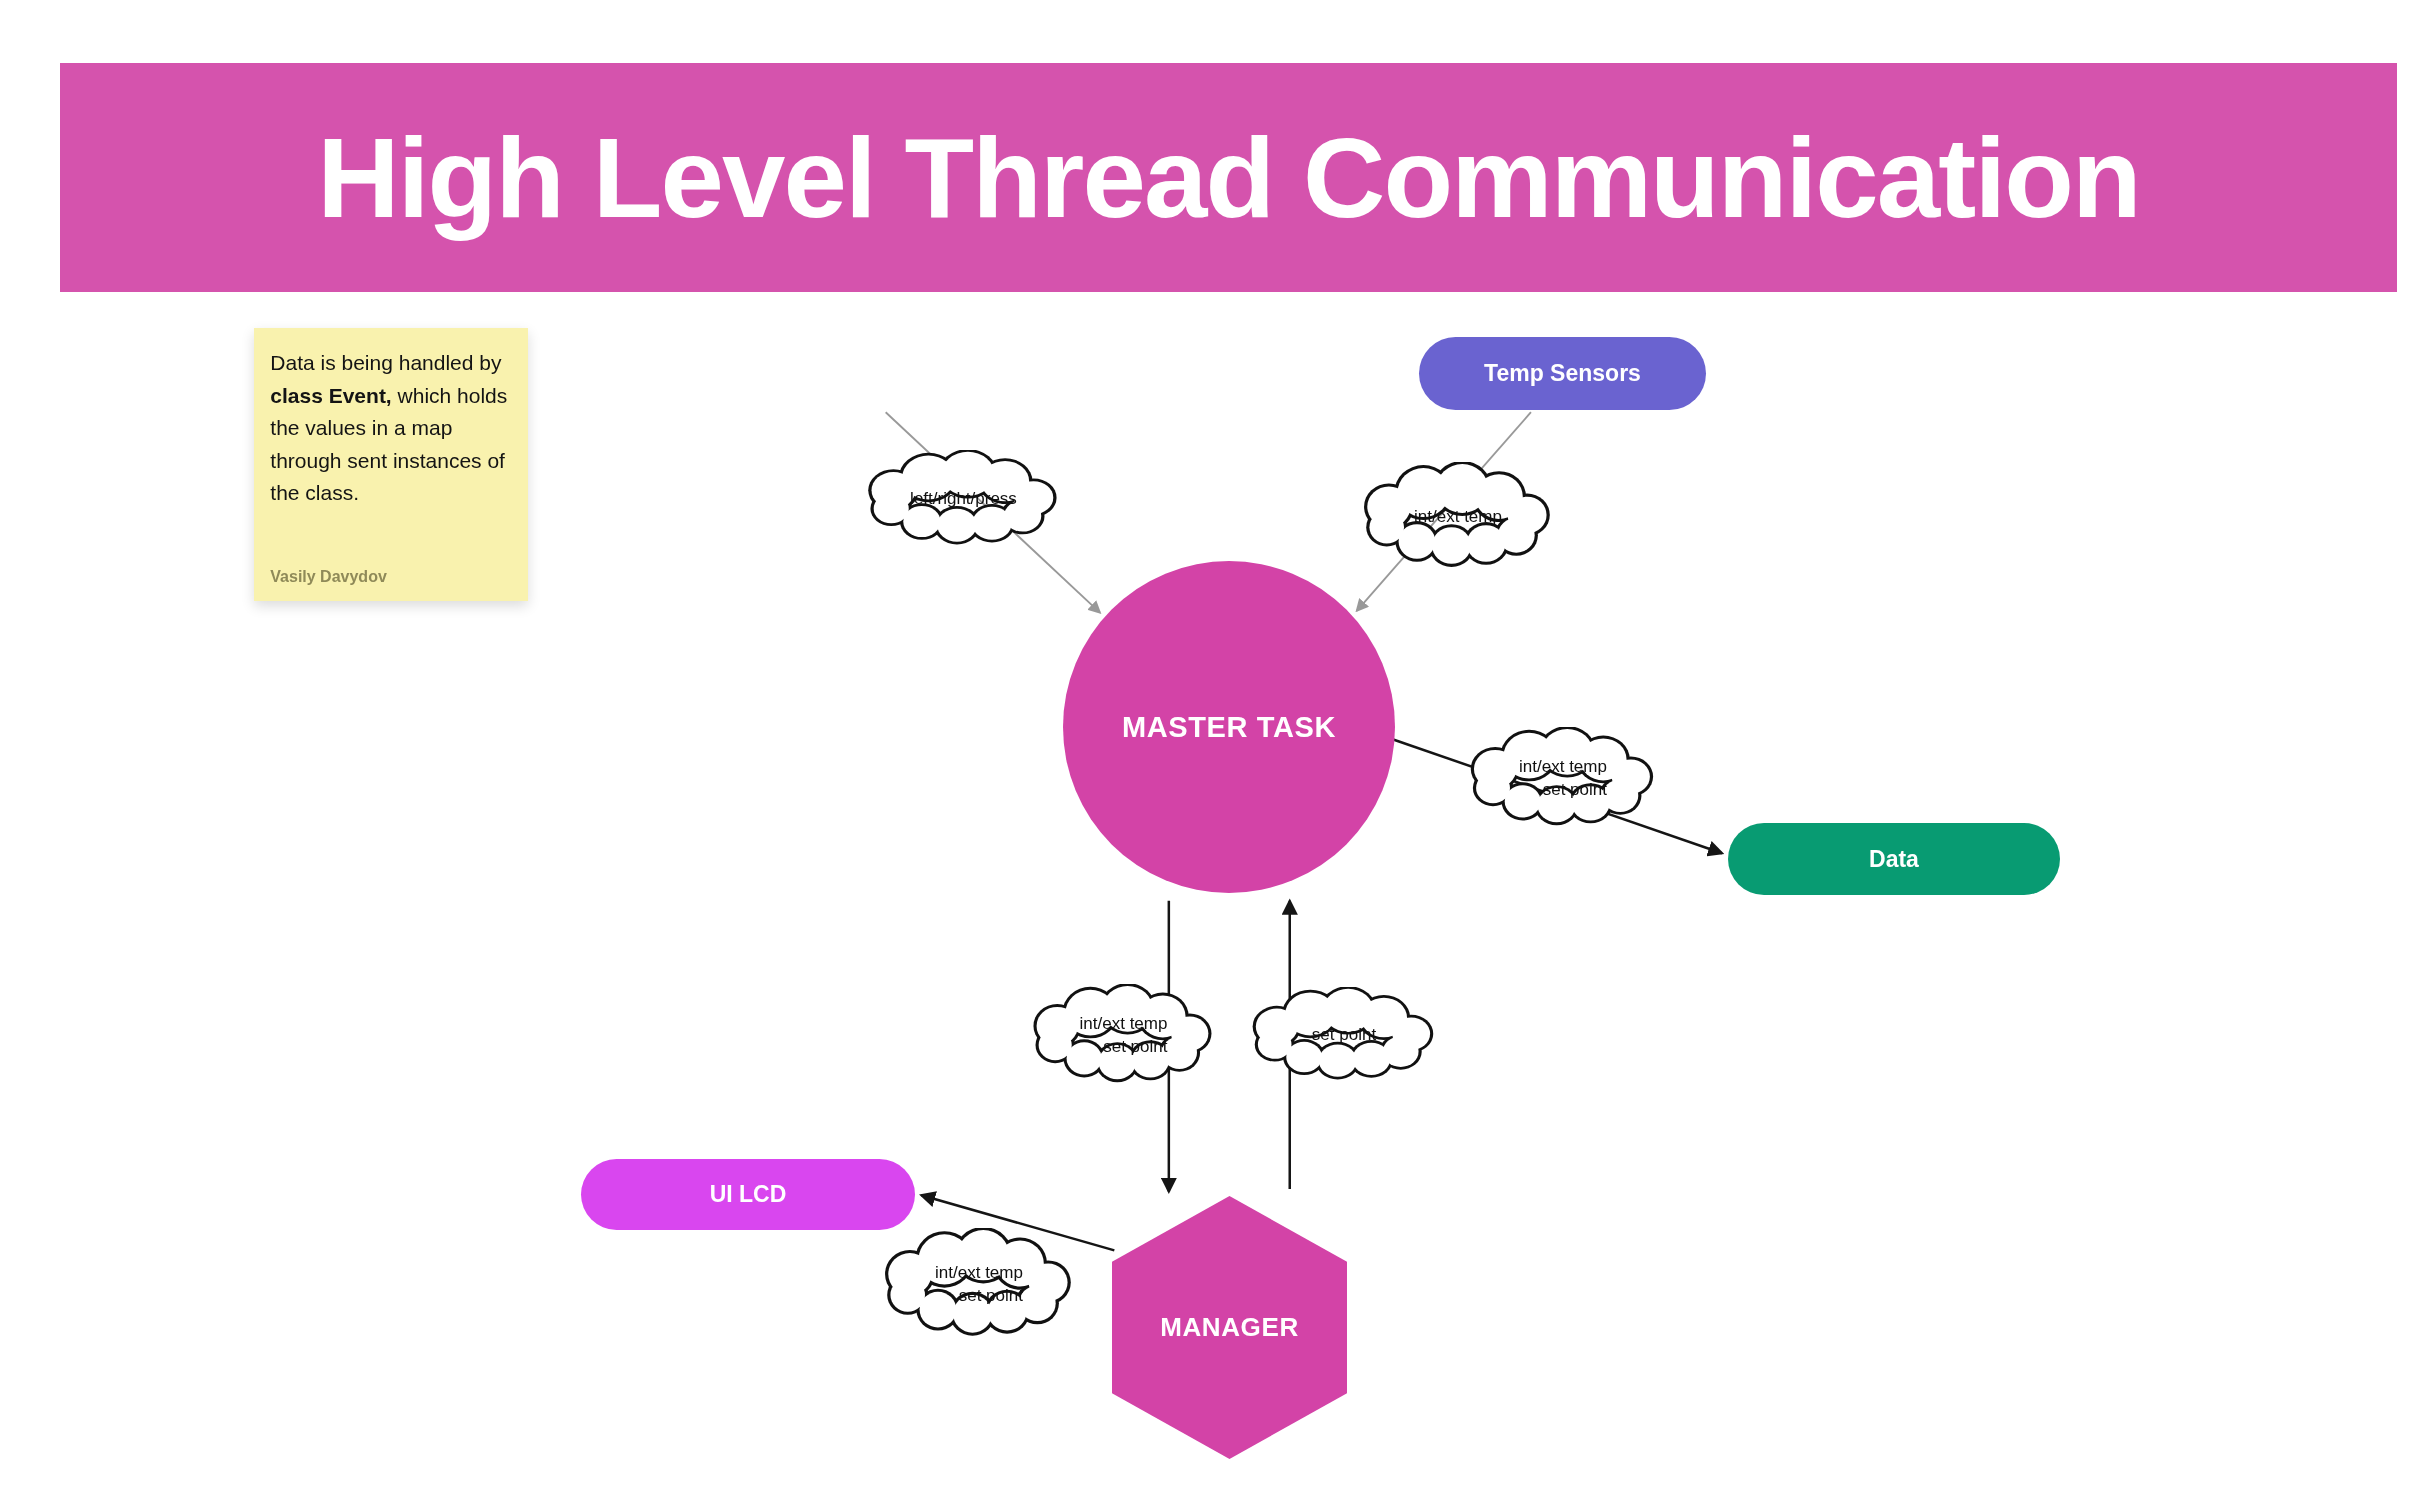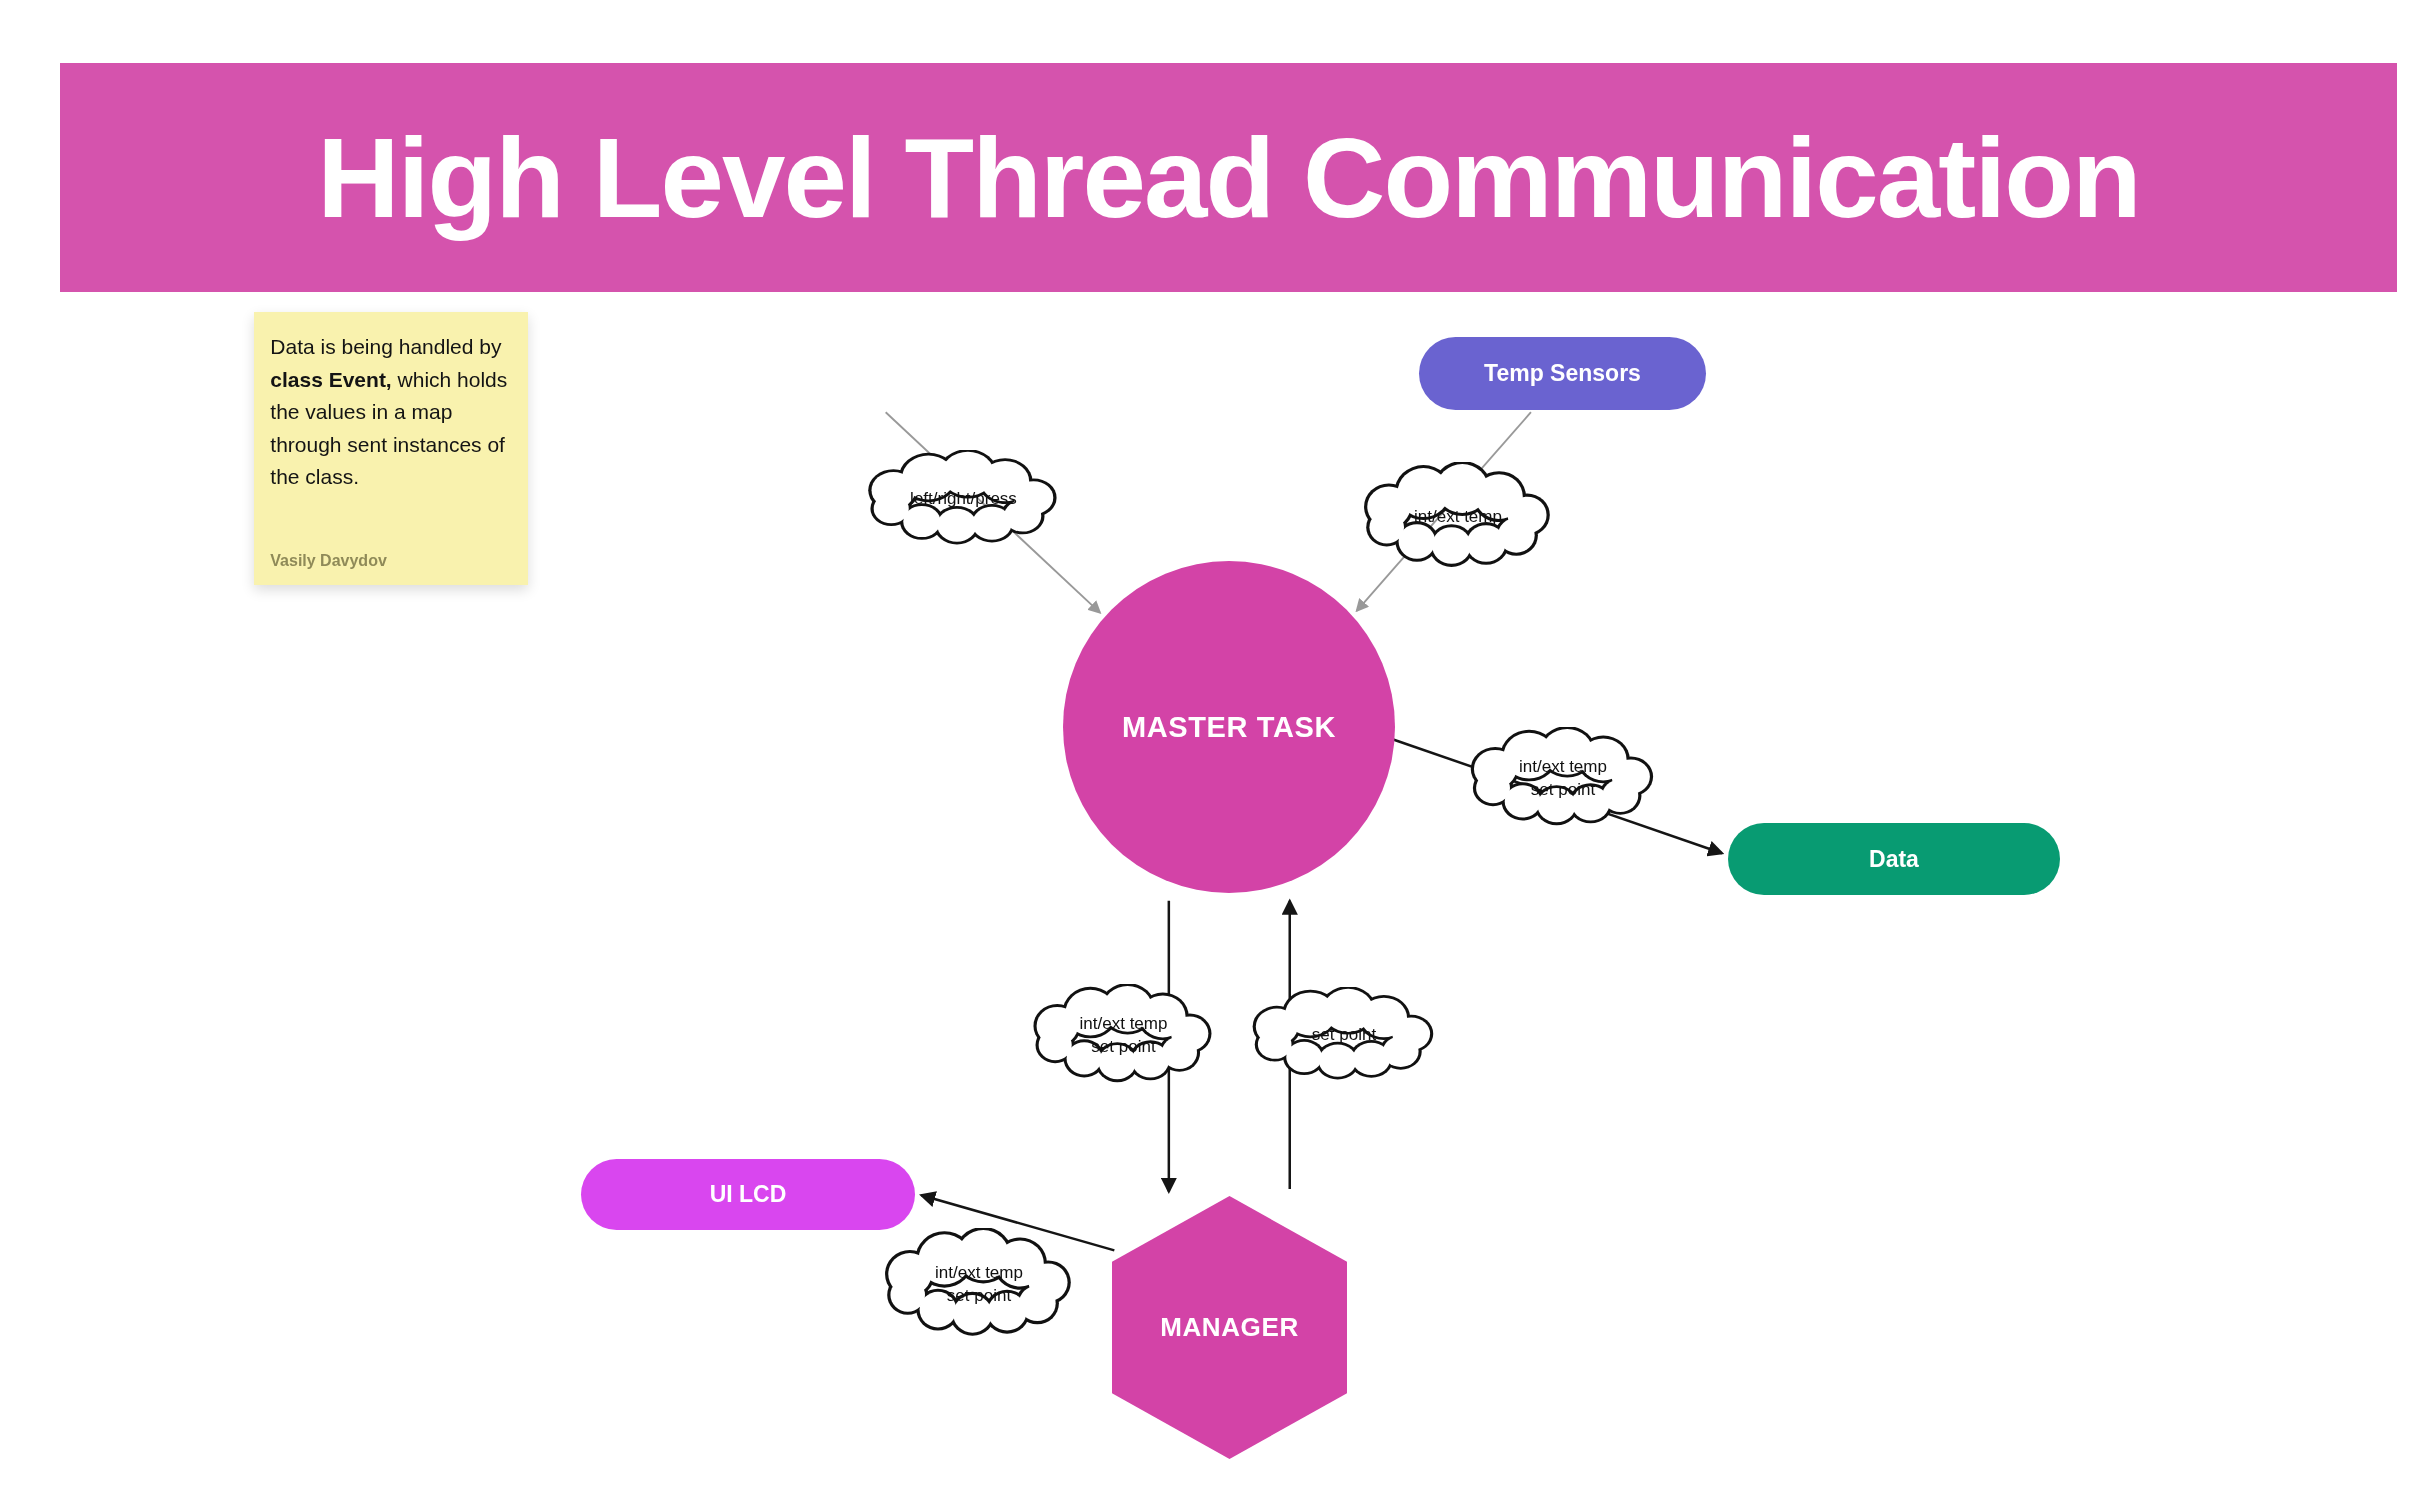--- a/index.html
+++ b/index.html
@@ -26,21 +26,21 @@
     color: #ffffff;
     font-size: 114px;
     font-weight: bold;
     letter-spacing: -1.9px;
     white-space: nowrap;
   }
 
   
   .note {
     position: absolute;
-    left: 254px; top: 312px;
+    left: 254px; top: 328px;
     width: 274px; height: 273px;
     box-sizing: border-box;
     padding: 19px 16.3px;
     box-shadow: 0 5px 12.5px rgba(0,0,0,0.14);
   }
   .note-text { margin: 0; font-size: 21px; line-height: 1.55; color: #141414; }
   .note-author {
     position: absolute; left: 16.3px; bottom: 15px;
     font-size: 16px; color: #8f8a58; font-weight: bold;
   }
@@ -66,21 +66,21 @@
 
   
   .arrows { position: absolute; left: 0; top: 0; width: 2426px; height: 1506px; }
 
   
   .cloud { position: absolute; }
   .cloud > svg { position: absolute; left: 0; top: 0; width: 100%; height: 100%; }
   .cloud-label {
     position: absolute; inset: 0;
     display: flex; align-items: center; justify-content: center;
-    text-align: center;
+    text-align: right;
     white-space: pre-line;
     font-size: 17px; line-height: 1.3; color: #111111;
   }
   .cloud-rotary { left: 854px; top: 450px;  width: 219px; height: 99px; }
   .cloud-temp   { left: 1350px; top: 462px;  width: 216px; height: 110px; }
   .cloud-relay  { left: 1457px; top: 727px; width: 212px; height: 103px; }
   .cloud-down   { left: 1020px; top: 984px; width: 207px; height: 103px; }
   .cloud-up     { left: 1239px; top: 987px; width: 210px; height: 97px; }
   .cloud-uilcd  { left: 871px; top: 1228px; width: 216px; height: 113px; }
 

